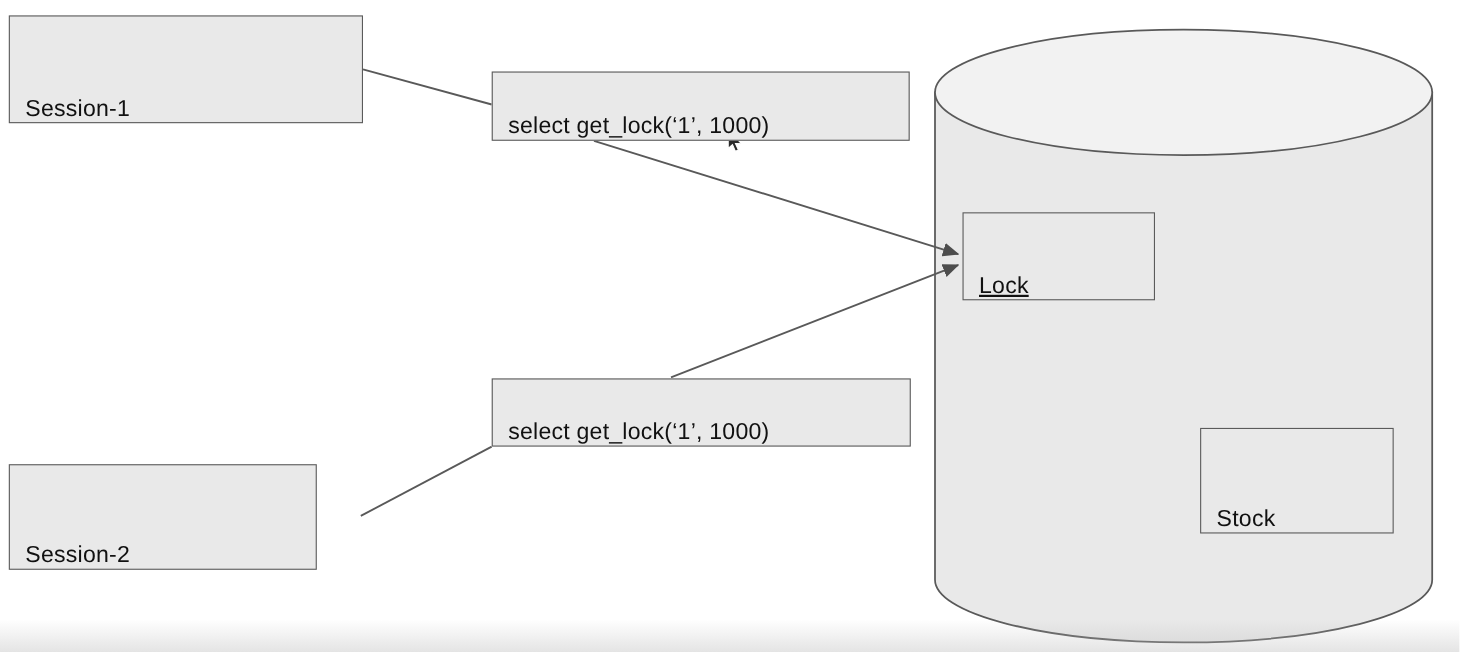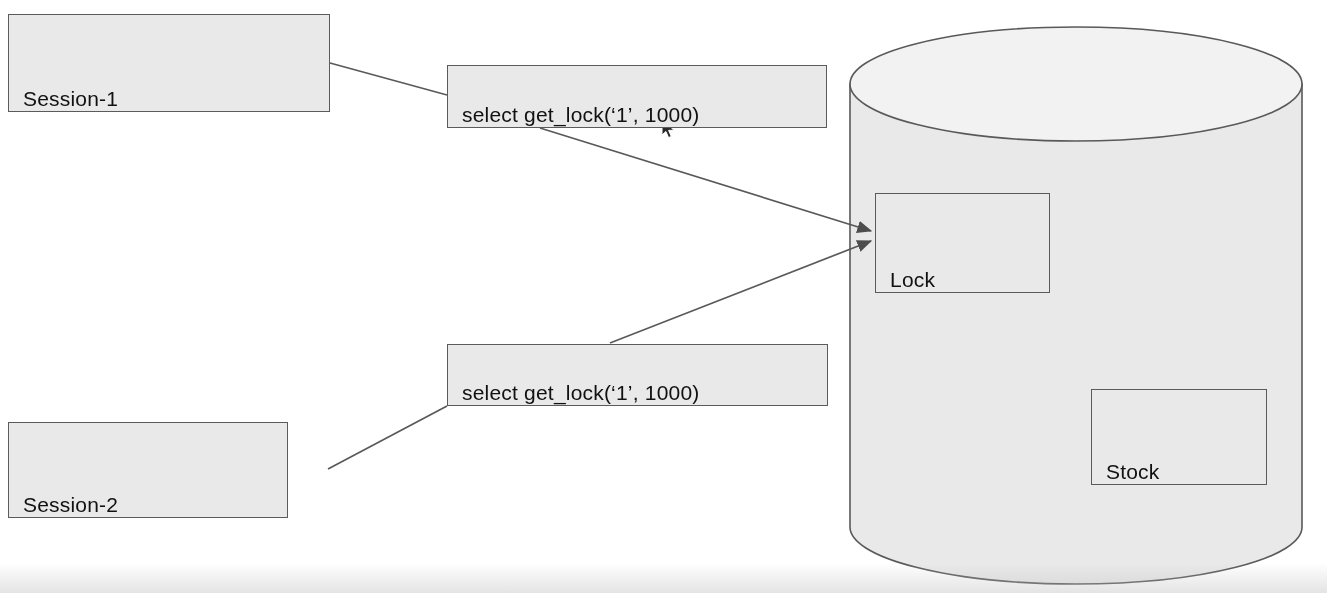--- a/index.html
+++ b/index.html
@@ -27,21 +27,21 @@
     padding-left: 14px;
     font-size: 21px;
     letter-spacing: 0.2px;
     white-space: nowrap;
     overflow: hidden;
   }
   .node-session1 { left: 8px;    top: 14px;  width: 322px; height: 98px; }
   .node-session2 { left: 8px;    top: 422px; width: 280px; height: 96px; }
   .node-query1   { left: 447px;  top: 65px;  width: 380px; height: 63px; }
   .node-query2   { left: 447px;  top: 344px; width: 381px; height: 62px; }
-  .node-lock     { left: 875px;  top: 193px; width: 175px; height: 100px; }
+  .node-lock     { left: 875px;  top: 193px; width: 175px; height: 80px; text-decoration: underline; }
   .node-stock    { left: 1091px; top: 389px; width: 176px; height: 96px; }
   .bottom-fade {
     position: absolute;
     left: 0; right: 0;
     top: 563px; bottom: 0;
     background: linear-gradient(to bottom, rgba(190,190,190,0) 0%, rgba(190,190,190,0.42) 100%);
     pointer-events: none;
   }
 </style>
 </head>

